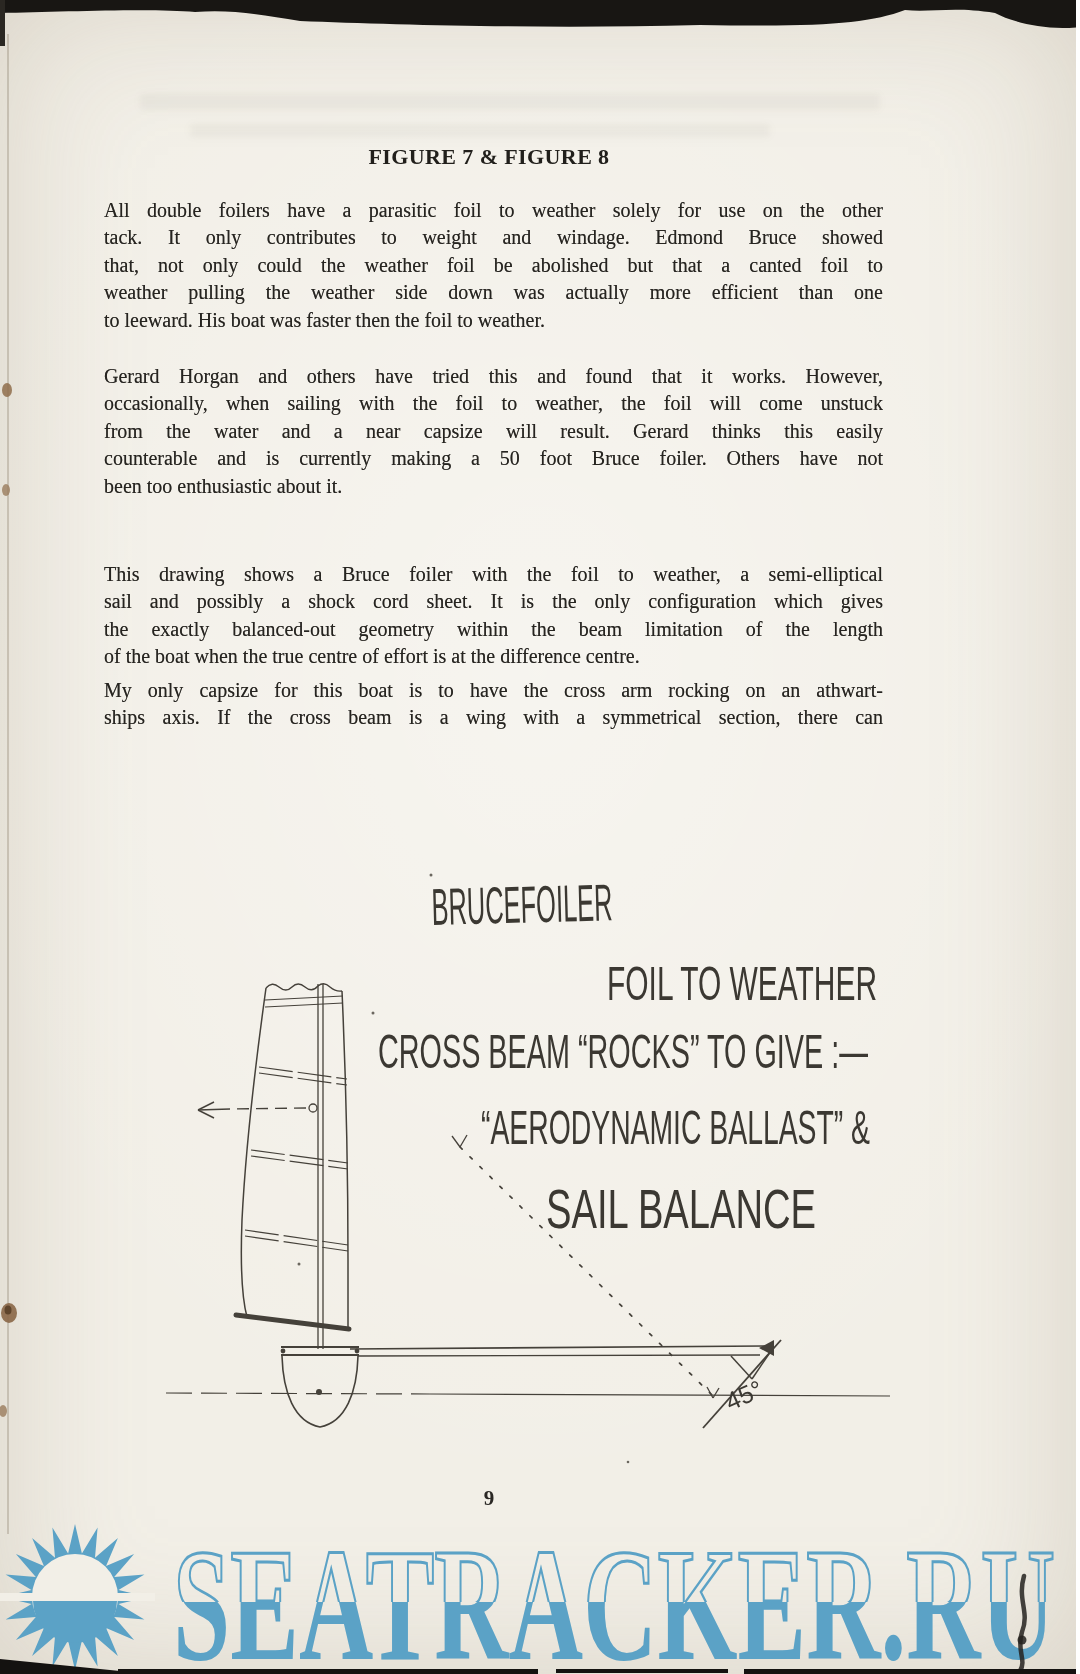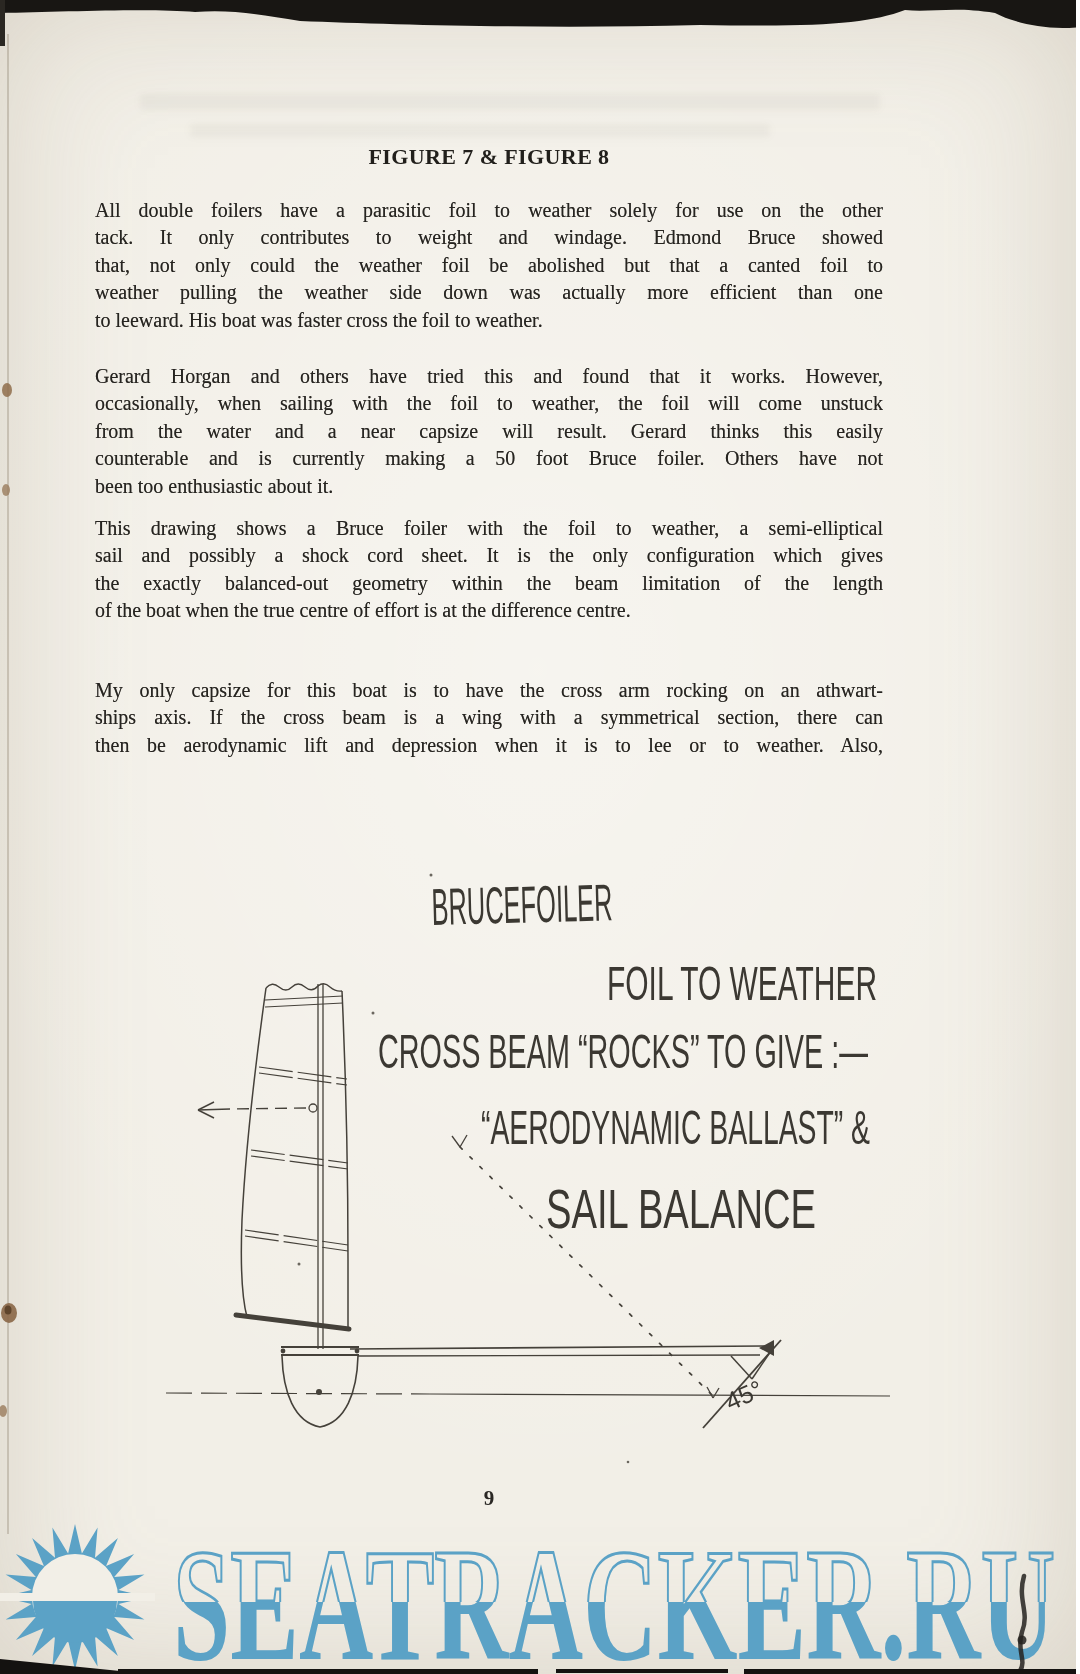--- a/index.html
+++ b/index.html
@@ -19,20 +19,21 @@
     font-size:22px; font-weight:bold; letter-spacing:.4px;
     color:#211f1b;
   }
   .text-block{ position:absolute; left:95px; width:788px; color:#262420; }
   .para{ position:absolute; left:0; width:788px; }
   .tline{
     font-size:20px; line-height:27.4px;
     text-align:justify; text-align-last:justify;
     white-space:normal; color:#262420;
     text-shadow:0 0 .6px rgba(38,36,32,.55);
+    margin-left:9px;
   }
   .tline.last{ text-align-last:left; }
   .page-number{
     position:absolute; top:1486px; left:95px; width:788px; text-align:center;
     font-size:21px; color:#2a2724; font-weight:bold;
   }
   .ghost{
     position:absolute; background:rgba(95,88,74,.055); filter:blur(3px);
     border-radius:4px;
   }
@@ -53,39 +54,38 @@
   <div class="ghost" style="left:190px;top:124px;width:580px;height:13px;"></div>
 
   <div class="title">FIGURE 7 &amp; FIGURE 8</div>
 
   <div class="text-block" id="paras">
       <div class="para" style="top: 197px;">
         <div class="tline">All double foilers have a parasitic foil to weather solely for use on the other</div>
         <div class="tline">tack. It only contributes to weight and windage. Edmond Bruce showed</div>
         <div class="tline">that, not only could the weather foil be abolished but that a canted foil to</div>
         <div class="tline">weather pulling the weather side down was actually more efficient than one</div>
-        <div class="tline last">to leeward. His boat was faster cross the foil to weather.</div>
+        <div class="tline last">to leeward. His boat was faster then the foil to weather.</div>
       </div>
       <div class="para" style="top: 363px;">
         <div class="tline">Gerard Horgan and others have tried this and found that it works. However,</div>
         <div class="tline">occasionally, when sailing with the foil to weather, the foil will come unstuck</div>
         <div class="tline">from the water and a near capsize will result. Gerard thinks this easily</div>
         <div class="tline">counterable and is currently making a 50 foot Bruce foiler. Others have not</div>
         <div class="tline last">been too enthusiastic about it.</div>
       </div>
-      <div class="para" style="top: 515px;">
+      <div class="para" style="top: 561px;">
         <div class="tline">This drawing shows a Bruce foiler with the foil to weather, a semi-elliptical</div>
         <div class="tline">sail and possibly a shock cord sheet. It is the only configuration which gives</div>
         <div class="tline">the exactly balanced-out geometry within the beam limitation of the length</div>
         <div class="tline last">of the boat when the true centre of effort is at the difference centre.</div>
       </div>
       <div class="para" style="top: 677px;">
         <div class="tline">My only capsize for this boat is to have the cross arm rocking on an athwart-</div>
         <div class="tline">ships axis. If the cross beam is a wing with a symmetrical section, there can</div>
-        <div class="tline">then be aerodynamic lift and depression when it is to lee or to weather. Also,</div>
       </div>
     </div>
 
   <div class="page-number">9</div>
 
   <svg class="overlay" width="1080" height="1674" viewBox="0 0 1080 1674">
 
     <g>
 
       <g class="diagram-stroke">

